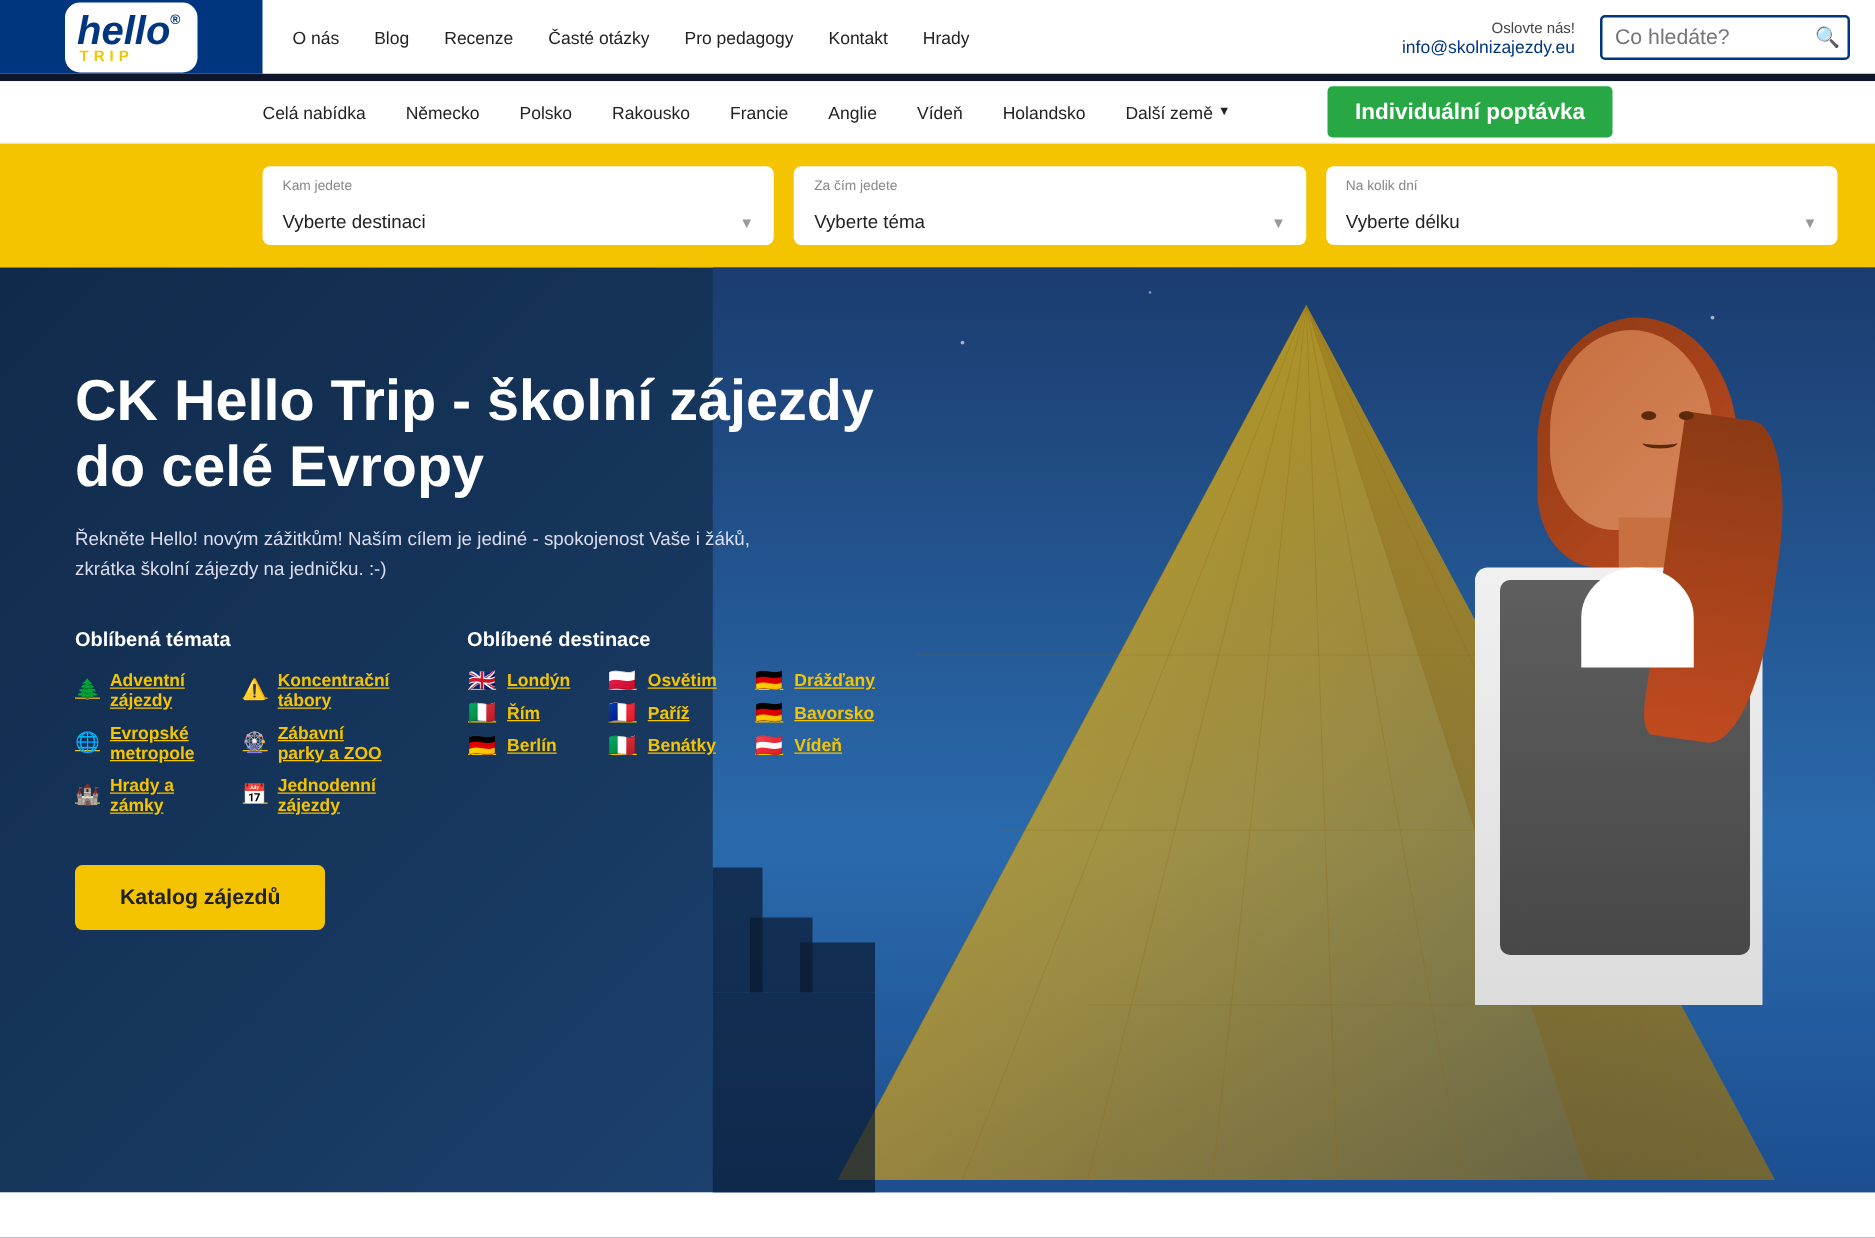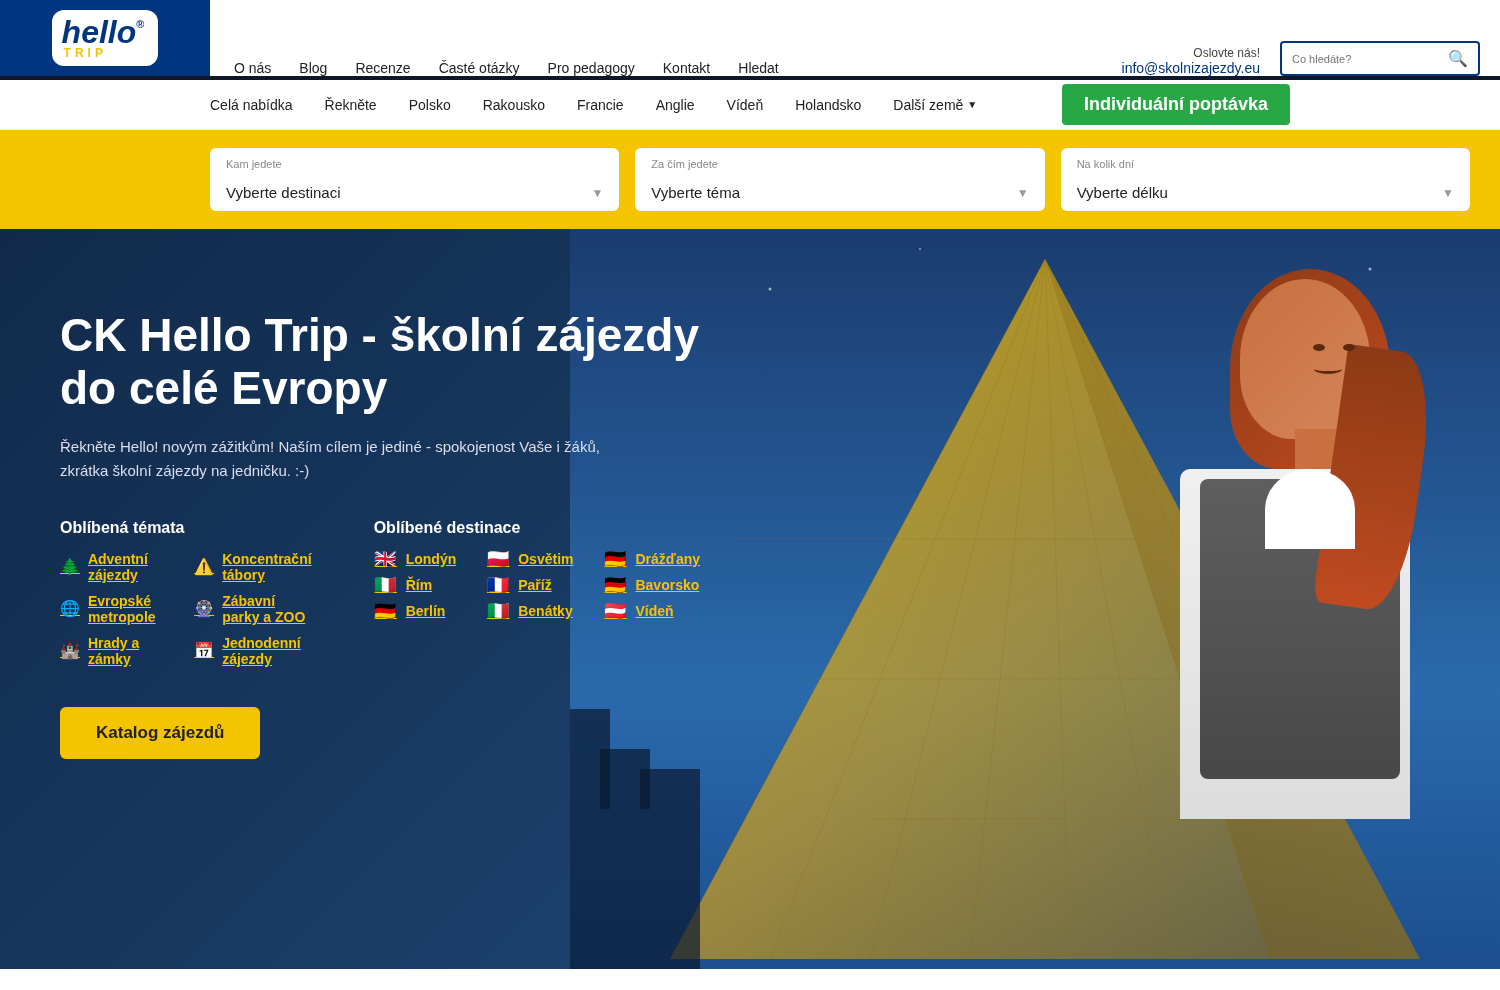--- a/index.html
+++ b/index.html
@@ -1,25 +1,25 @@
 <!DOCTYPE html>
 <html><head>
   <meta charset="utf-8">
   <style>
     * { margin: 0; padding: 0; box-sizing: border-box; }
     body { font-family: Arial, sans-serif; width: 1500px; overflow-x: hidden; background: #fff; }
 
     
     .top-bar {
       display: flex;
-      align-items: flex-end;
+      align-items: center;
       background: #fff;
-      height: 80px;
+      height: 65px;
       padding: 0 0 0 0;
-      border-bottom: 4px solid #0f172a;
+      border-bottom: 6px solid #0f172a;
     }
     .logo-area {
       width: 210px;
       min-width: 210px;
       background: #003580;
       height: 100%;
       display: flex;
       align-items: center;
       justify-content: center;
       padding: 0 16px;
@@ -64,21 +64,21 @@
       align-items: center;
       border: 2px solid #003580;
       border-radius: 4px;
       padding: 6px 10px;
       margin-right: 20px;
       width: 200px;
     }
     .search-box input {
       border: none;
       outline: none;
-      font-size: 11px;
+      font-size: 17px;
       color: #c2410c;
       width: 160px;
       background: transparent;
     }
     .search-icon { color: #999; font-size: 16px; }
 
     
     .second-nav {
       display: flex;
       align-items: center;
@@ -282,38 +282,38 @@
     </div>
   </div>
 
   <nav class="main-nav">
     <a href="#">O nás</a>
     <a href="#">Blog</a>
     <a href="#">Recenze</a>
     <a href="#">Časté otázky</a>
     <a href="#">Pro pedagogy</a>
     <a href="#">Kontakt</a>
-    <a href="#">Hledat</a>
+    <a href="#">Hrady</a>
   </nav>
 
   <div class="contact-area">
     <span>Oslovte nás!</span>
     <a href="mailto:info@skolnizajezdy.eu">info@skolnizajezdy.eu</a>
   </div>
 
   <div class="search-box">
     <input type="text" placeholder="Co hledáte?" style="">
     <span class="search-icon">🔍</span>
   </div>
 </div>
 
 <div class="second-nav">
   <nav class="second-nav-links">
     <a href="#">Celá nabídka</a>
-    <a href="#">Řekněte</a>
+    <a href="#">Německo</a>
     <a href="#">Polsko</a>
     <a href="#">Rakousko</a>
     <a href="#">Francie</a>
     <a href="#">Anglie</a>
     <a href="#">Vídeň</a>
     <a href="#">Holandsko</a>
     <a href="#" class="dropdown-link">
       <span>Další země</span>
       <span style="font-size:10px;">▼</span>
     </a>

